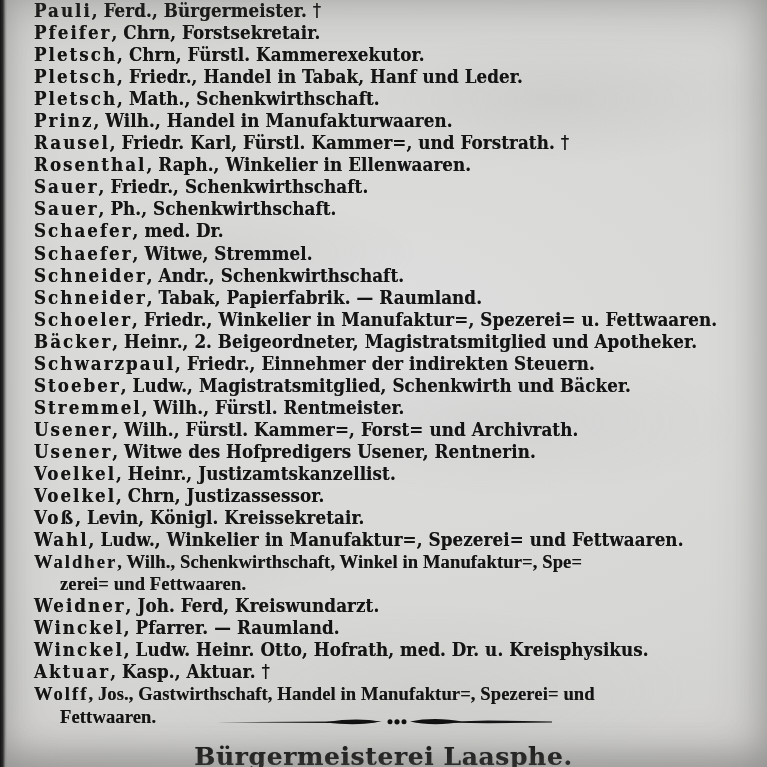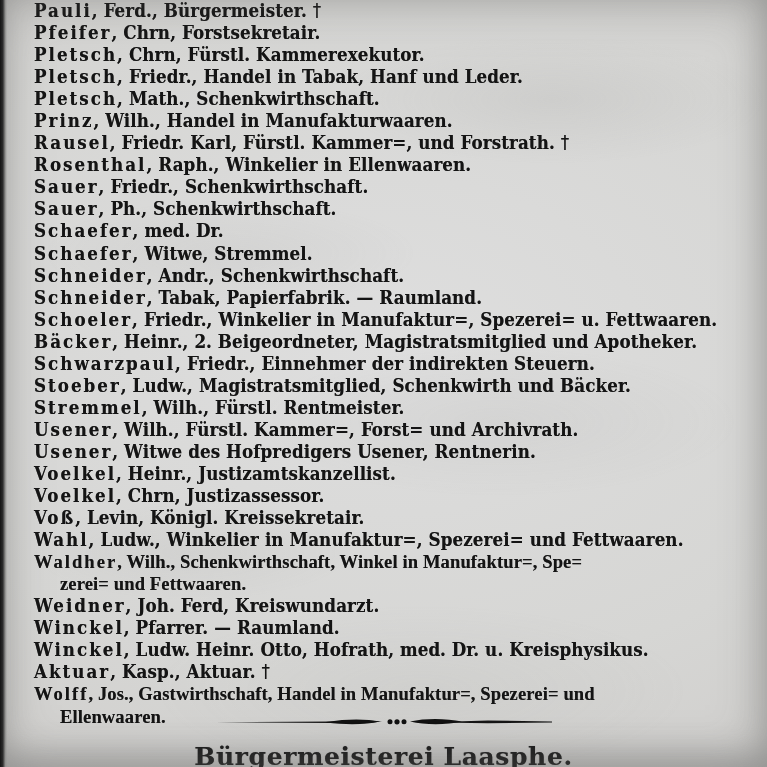--- a/index.html
+++ b/index.html
@@ -135,21 +135,21 @@
       <div class="entry"><span class="sn">Usener</span><span>, Witwe des Hofpredigers Usener, Rentnerin.</span></div>
       <div class="entry"><span class="sn">Voelkel</span><span>, Heinr., Justizamtskanzellist.</span></div>
       <div class="entry"><span class="sn">Voelkel</span><span>, Chrn, Justizassessor.</span></div>
       <div class="entry"><span class="sn">Voß</span><span>, Levin, Königl. Kreissekretair.</span></div>
       <div class="entry"><span class="sn">Wahl</span><span>, Ludw., Winkelier in Manufaktur=, Spezerei= und Fettwaaren.</span></div>
       <div class="entry wrap"><span class="sn">Waldher</span><span>, Wilh., Schenkwirthschaft, Winkel in Manufaktur=, Spe=</span><span class="cont">zerei= und Fettwaaren.</span></div>
       <div class="entry"><span class="sn">Weidner</span><span>, Joh. Ferd, Kreiswundarzt.</span></div>
       <div class="entry"><span class="sn">Winckel</span><span>, Pfarrer. — Raumland.</span></div>
       <div class="entry"><span class="sn">Winckel</span><span>, Ludw. Heinr. Otto, Hofrath, </span><span class="rom">med. Dr.</span><span> u. Kreisphysikus.</span></div>
       <div class="entry"><span class="sn">Aktuar</span><span>, Kasp., Aktuar. </span><span class="dag">†</span></div>
-      <div class="entry wrap"><span class="sn">Wolff</span><span>, Jos., Gastwirthschaft, Handel in Manufaktur=, Spezerei= und</span><span class="cont">Ellenwaaren.</span></div>
+      <div class="entry wrap"><span class="sn">Wolff</span><span>, Jos., Gastwirthschaft, Handel in Manufaktur=, Spezerei= und</span><span class="cont">Fettwaaren.</span></div>
     </div>
 
   <div id="ornament">
     <svg width="340" height="18" viewBox="0 0 340 18" aria-hidden="true">
 
       <path d="M2 9.3 L118 8.4 L150 7.2 L168 8.6 L150 10.2 L118 10.0 Z" fill="#151515"></path>
 
       <path d="M112 9.0 C134 5.6, 152 5.9, 166 8.6 C152 11.6, 134 12.2, 112 9.6 Z" fill="#111"></path>
 
       <circle cx="176" cy="8.8" r="2.5" fill="#111"></circle>

